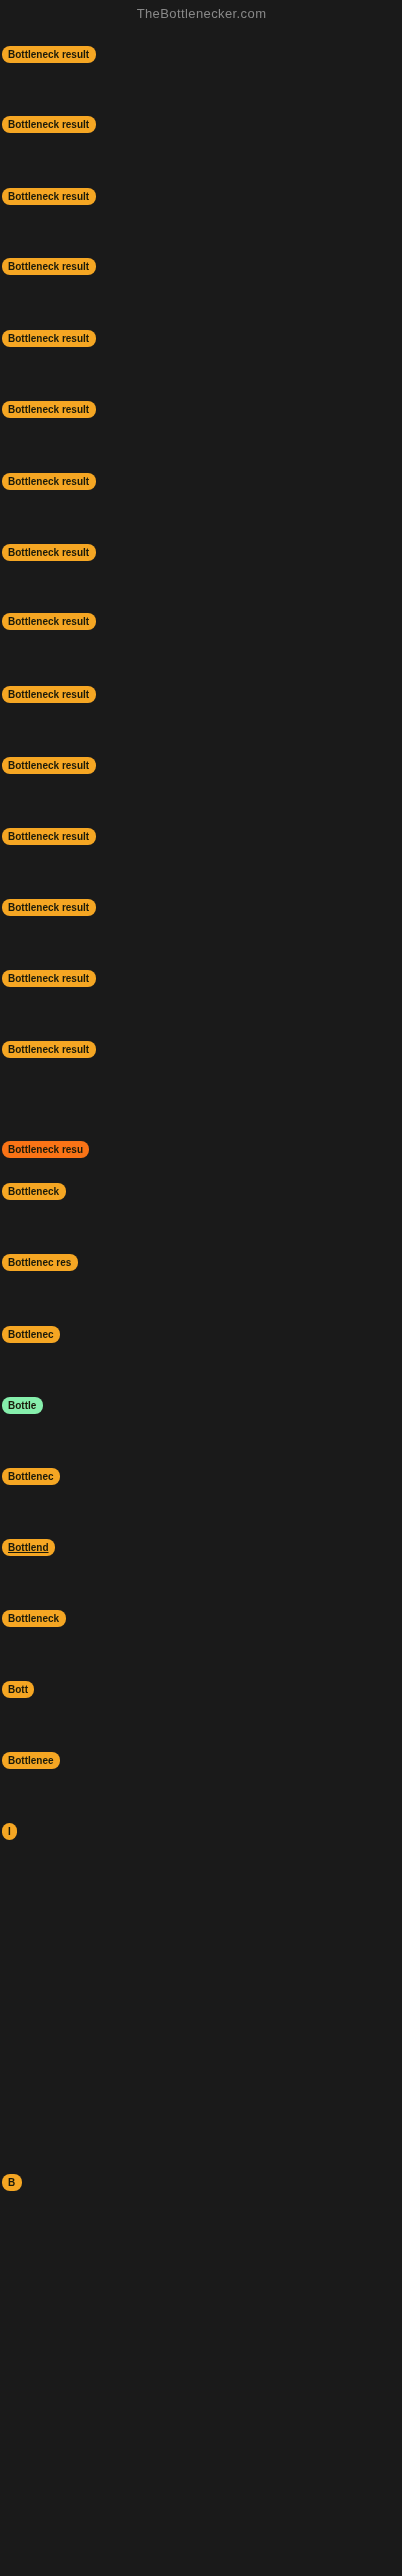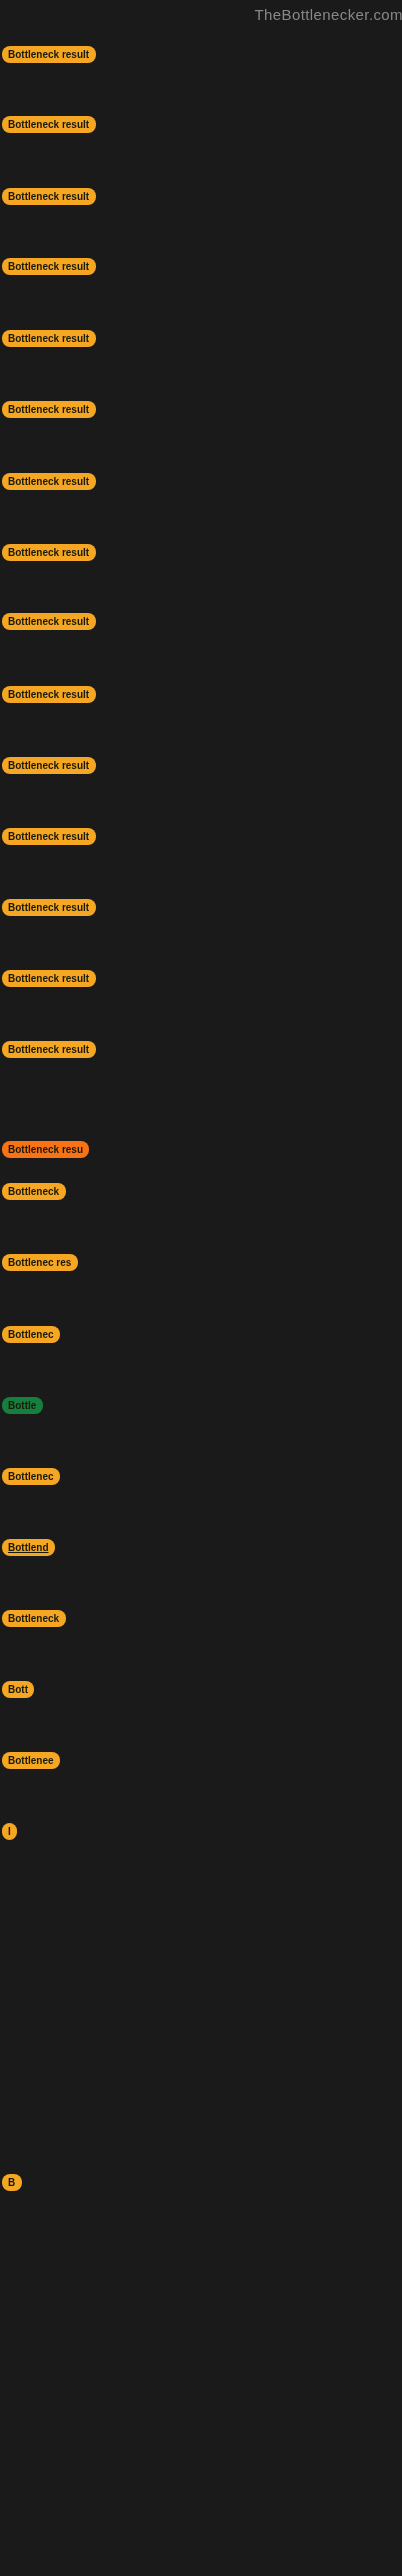--- a/index.html
+++ b/index.html
@@ -10,24 +10,24 @@
 
     body {
       width: 403px;
       min-height: 2576px;
       background-color: #1a1a1a;
       font-family: Arial, sans-serif;
       position: relative;
     }
 
     .site-header {
-      text-align: right;
+      text-align: center;
       padding: 6.4px 0 3.2px 0;
       color: #888;
-      font-size: 15px;
+      font-size: 13px;
       letter-spacing: 0.4px;
     }
 
     .bottleneck-item {
       position: absolute;
       left: 0;
     }
 
     .bottleneck-badge {
       background-color: #f5a623;
@@ -59,21 +59,21 @@
 <div class="bottleneck-item" style="top: 686px; left: 1.6px;"><span class="bottleneck-badge" style="background-color: rgb(245, 166, 35);">Bottleneck result</span></div>
 <div class="bottleneck-item" style="top: 757px; left: 1.6px;"><span class="bottleneck-badge" style="background-color: rgb(245, 166, 35);">Bottleneck result</span></div>
 <div class="bottleneck-item" style="top: 828px; left: 1.6px;"><span class="bottleneck-badge" style="background-color: rgb(245, 166, 35);">Bottleneck result</span></div>
 <div class="bottleneck-item" style="top: 899px; left: 1.6px;"><span class="bottleneck-badge" style="background-color: rgb(245, 166, 35);">Bottleneck result</span></div>
 <div class="bottleneck-item" style="top: 970px; left: 1.6px;"><span class="bottleneck-badge" style="background-color: rgb(245, 166, 35);">Bottleneck result</span></div>
 <div class="bottleneck-item" style="top: 1041px; left: 1.6px;"><span class="bottleneck-badge" style="background-color: rgb(245, 166, 35);">Bottleneck result</span></div>
 <div class="bottleneck-item" style="top: 1113px; left: 1.6px;"><span class="bottleneck-badge" style="background-color: #f97316; margin-top: 28px;">Bottleneck resu</span></div>
 <div class="bottleneck-item" style="top: 1183px; left: 1.6px;"><span class="bottleneck-badge" style="background-color: rgb(245, 166, 35);">Bottleneck</span></div>
 <div class="bottleneck-item" style="top: 1254px; left: 1.6px;"><span class="bottleneck-badge" style="background-color: rgb(245, 166, 35);">Bottlenec res</span></div>
 <div class="bottleneck-item" style="top: 1326px; left: 1.6px;"><span class="bottleneck-badge" style="background-color: rgb(245, 166, 35);">Bottlenec</span></div>
-<div class="bottleneck-item" style="top: 1397px; left: 1.6px;"><span class="bottleneck-badge" style="background-color: #15803d;">Bottle</span></div>
+<div class="bottleneck-item" style="top: 1397px; left: 1.6px;"><span class="bottleneck-badge" style="background-color: #86efac;">Bottle</span></div>
 <div class="bottleneck-item" style="top: 1468px; left: 1.6px;"><span class="bottleneck-badge" style="background-color: rgb(245, 166, 35);">Bottlenec</span></div>
 <div class="bottleneck-item" style="top: 1539px; left: 1.6px;"><span class="bottleneck-badge" style="background-color: rgb(245, 166, 35); text-decoration: underline;">Bottlend</span></div>
 <div class="bottleneck-item" style="top: 1610px; left: 1.6px;"><span class="bottleneck-badge" style="background-color: rgb(245, 166, 35);">Bottleneck</span></div>
 <div class="bottleneck-item" style="top: 1681px; left: 1.6px;"><span class="bottleneck-badge" style="background-color: rgb(245, 166, 35);">Bott</span></div>
 <div class="bottleneck-item" style="top: 1752px; left: 1.6px;"><span class="bottleneck-badge" style="background-color: rgb(245, 166, 35);">Bottlenee</span></div>
 <div class="bottleneck-item" style="top: 1823px; left: 1.6px;"><span class="bottleneck-badge" style="background-color: rgb(245, 166, 35);">I</span></div>
 <div class="bottleneck-item" style="top: 2174px; left: 1.6px;"><span class="bottleneck-badge" style="background-color: rgb(245, 166, 35);">B</span></div>
 
 
 </body></html>

